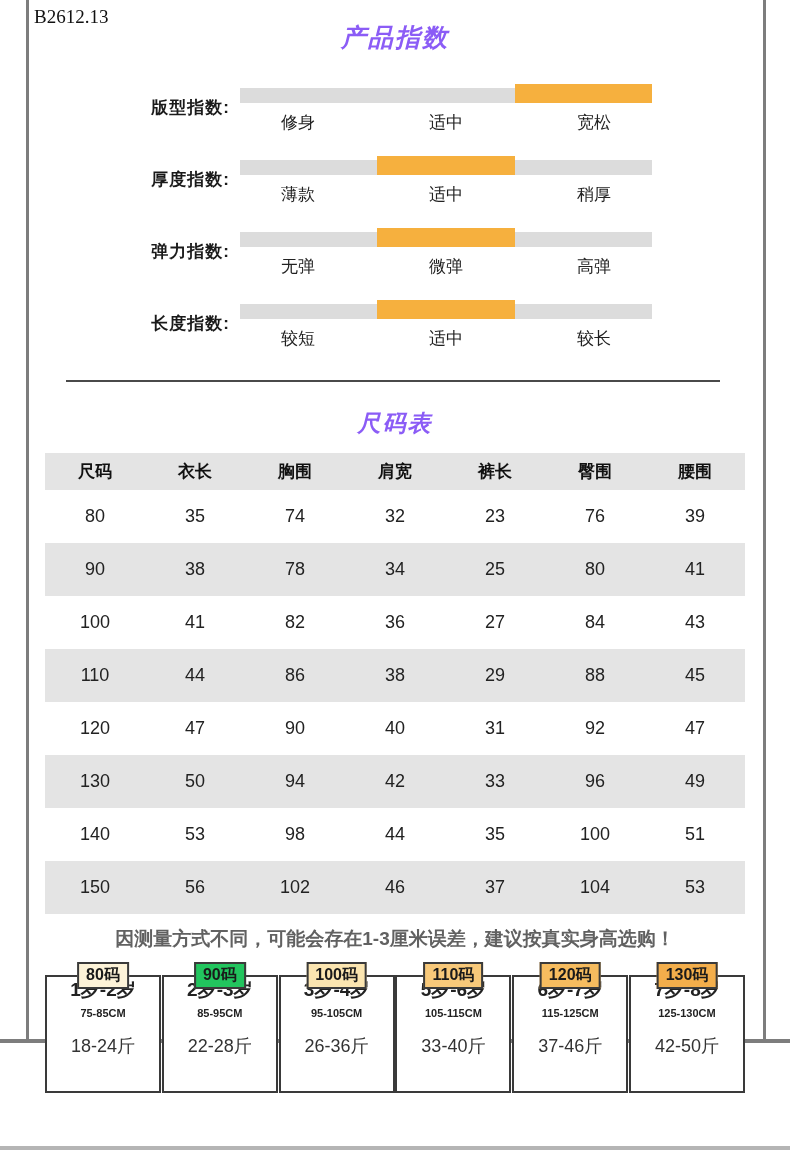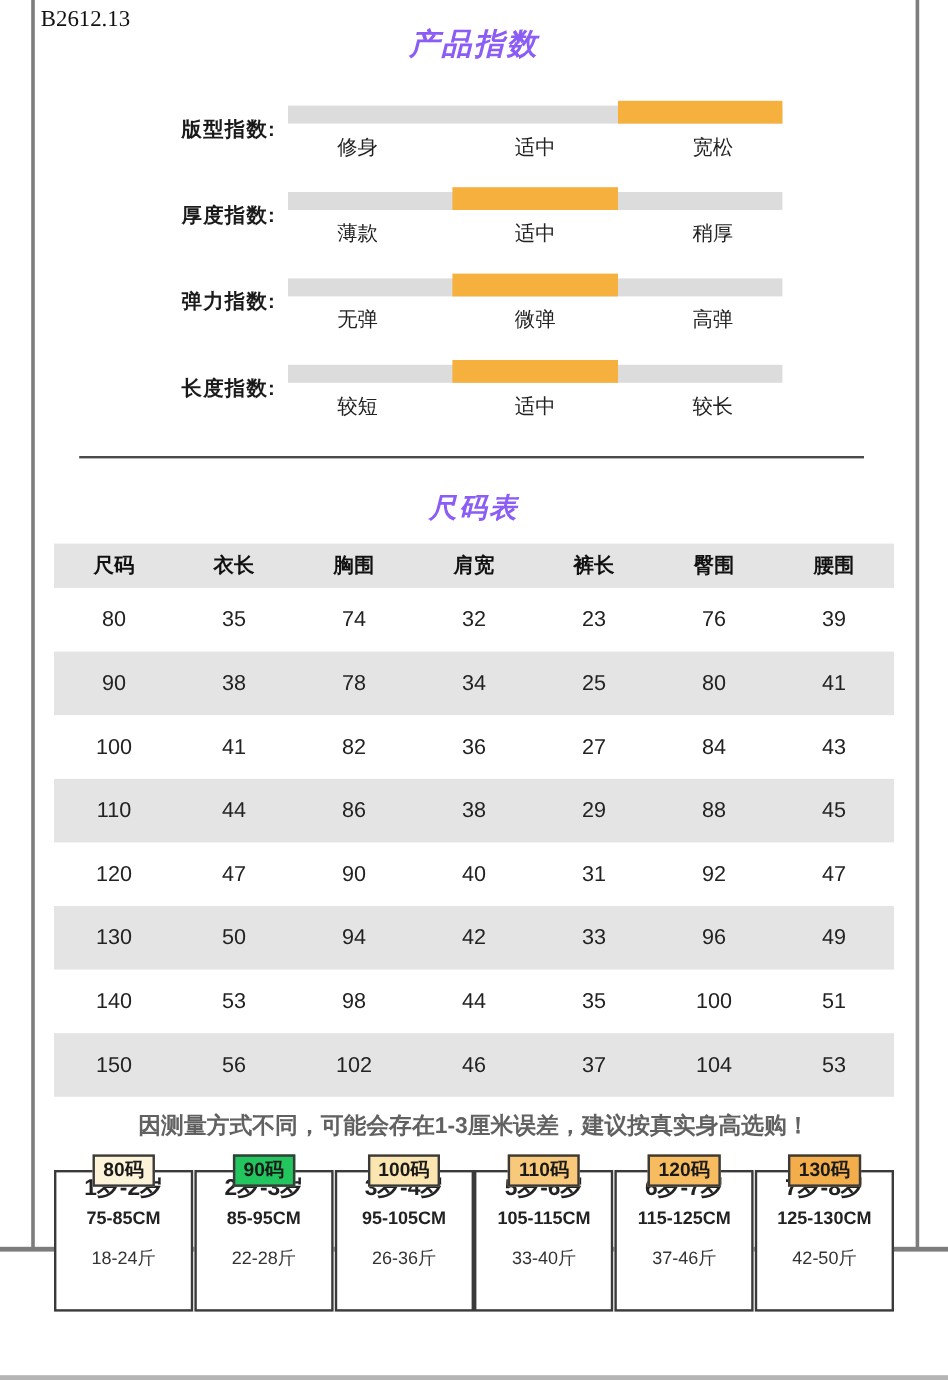--- a/index.html
+++ b/index.html
@@ -68,22 +68,22 @@
     position: relative; width: 116px; height: 118px; box-sizing: border-box;
     background: #fff; border: 2px solid #3a3a3a; text-align: center;
   }
   .card-tag {
     position: absolute; top: -15px; left: 50%; transform: translateX(-50%);
     border: 2px solid #3a3a3a; padding: 1px 7px;
     font-size: 16px; font-weight: bold; white-space: nowrap; color: #1a1a1a;
     background: #fdf3d8;
   }
   .card-age { font-size: 19px; font-weight: 600; color: #222; }
-  .card-height { margin-top: 4px; font-size: 15px; font-weight: 600; color: #222; }
-  .card-weight { margin-top: 15px; font-size: 15px; color: #333; }
+  .card-height { margin-top: 4px; font-size: 11px; font-weight: 600; color: #222; }
+  .card-weight { margin-top: 15px; font-size: 18px; color: #333; }
 </style>
 </head>
 <body>
 
 <div class="frame-v left"></div>
 <div class="frame-v right"></div>
 <div class="frame-h"></div>
 <div class="bottom-edge"></div>
 
 <div class="sku">B2612.13</div>

